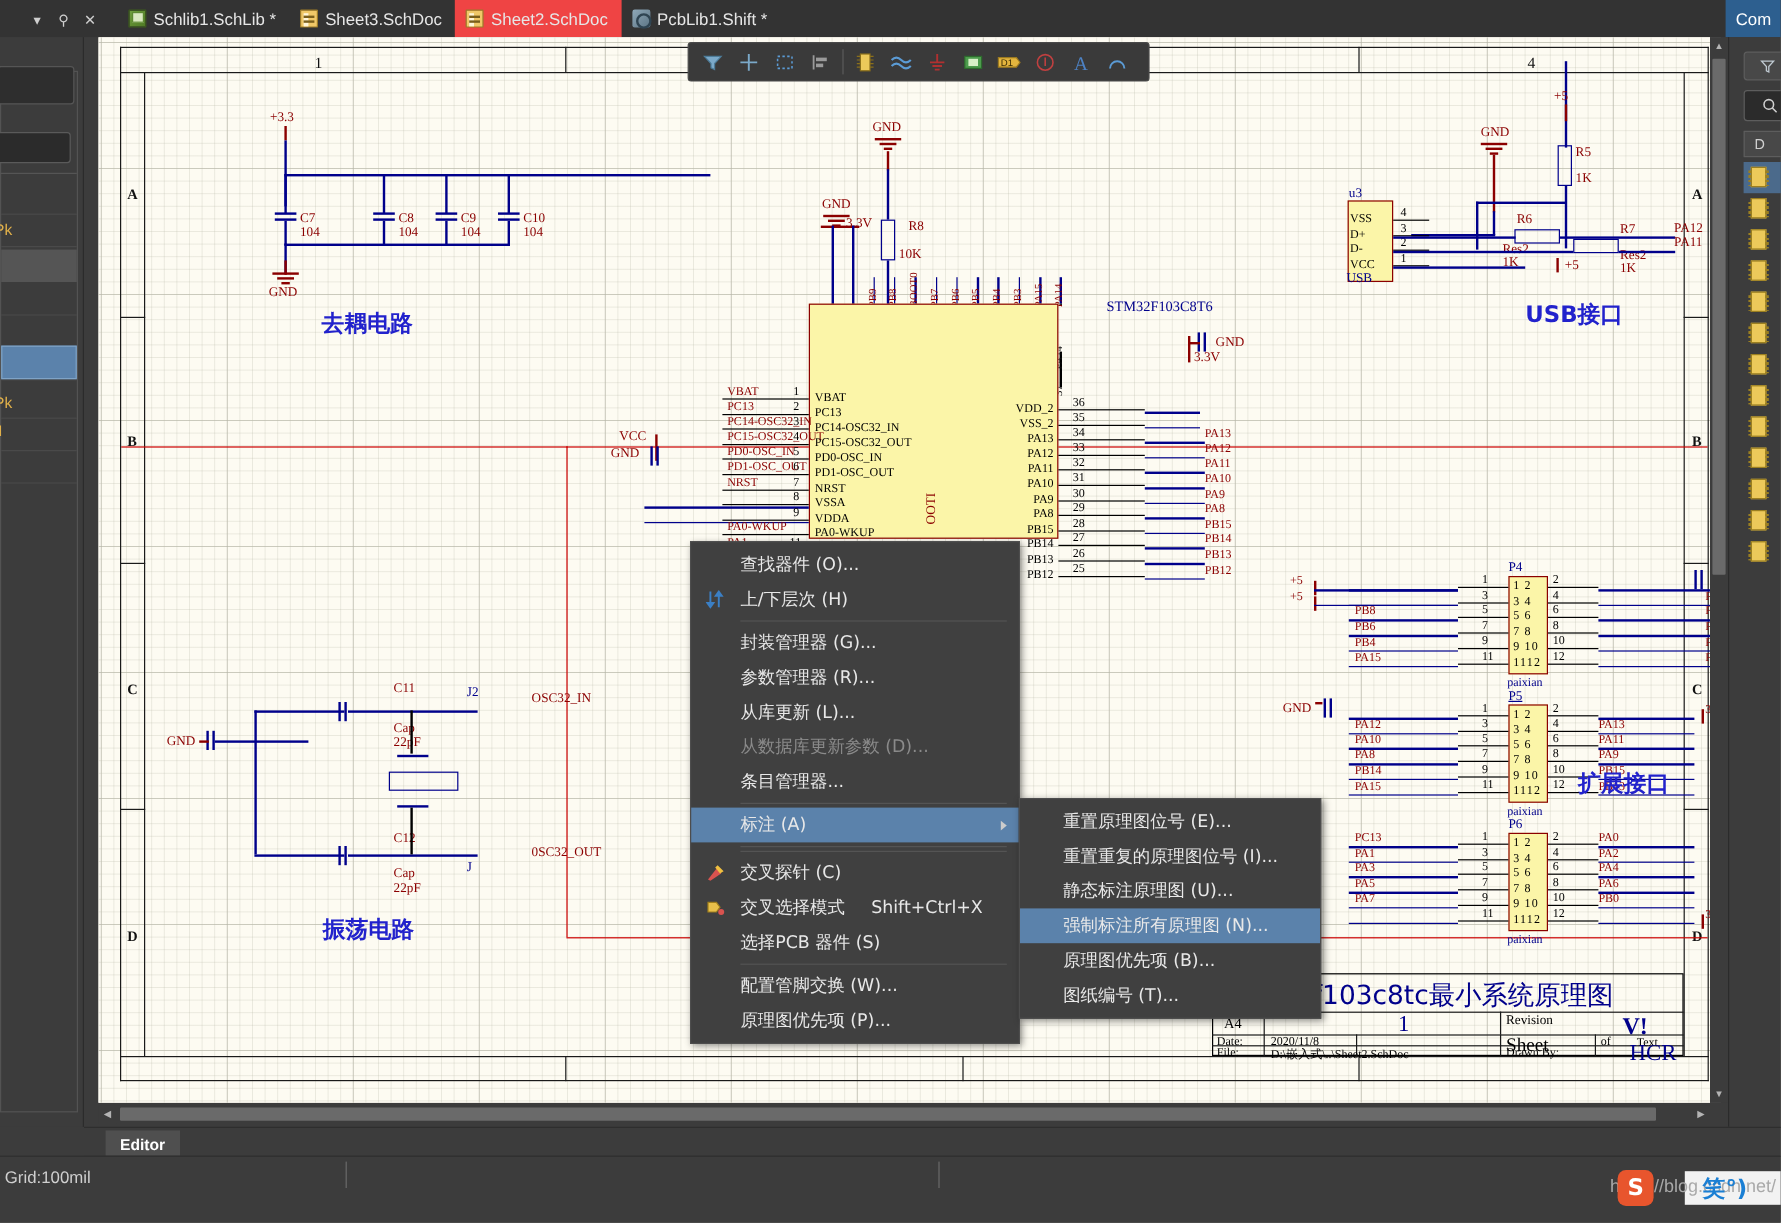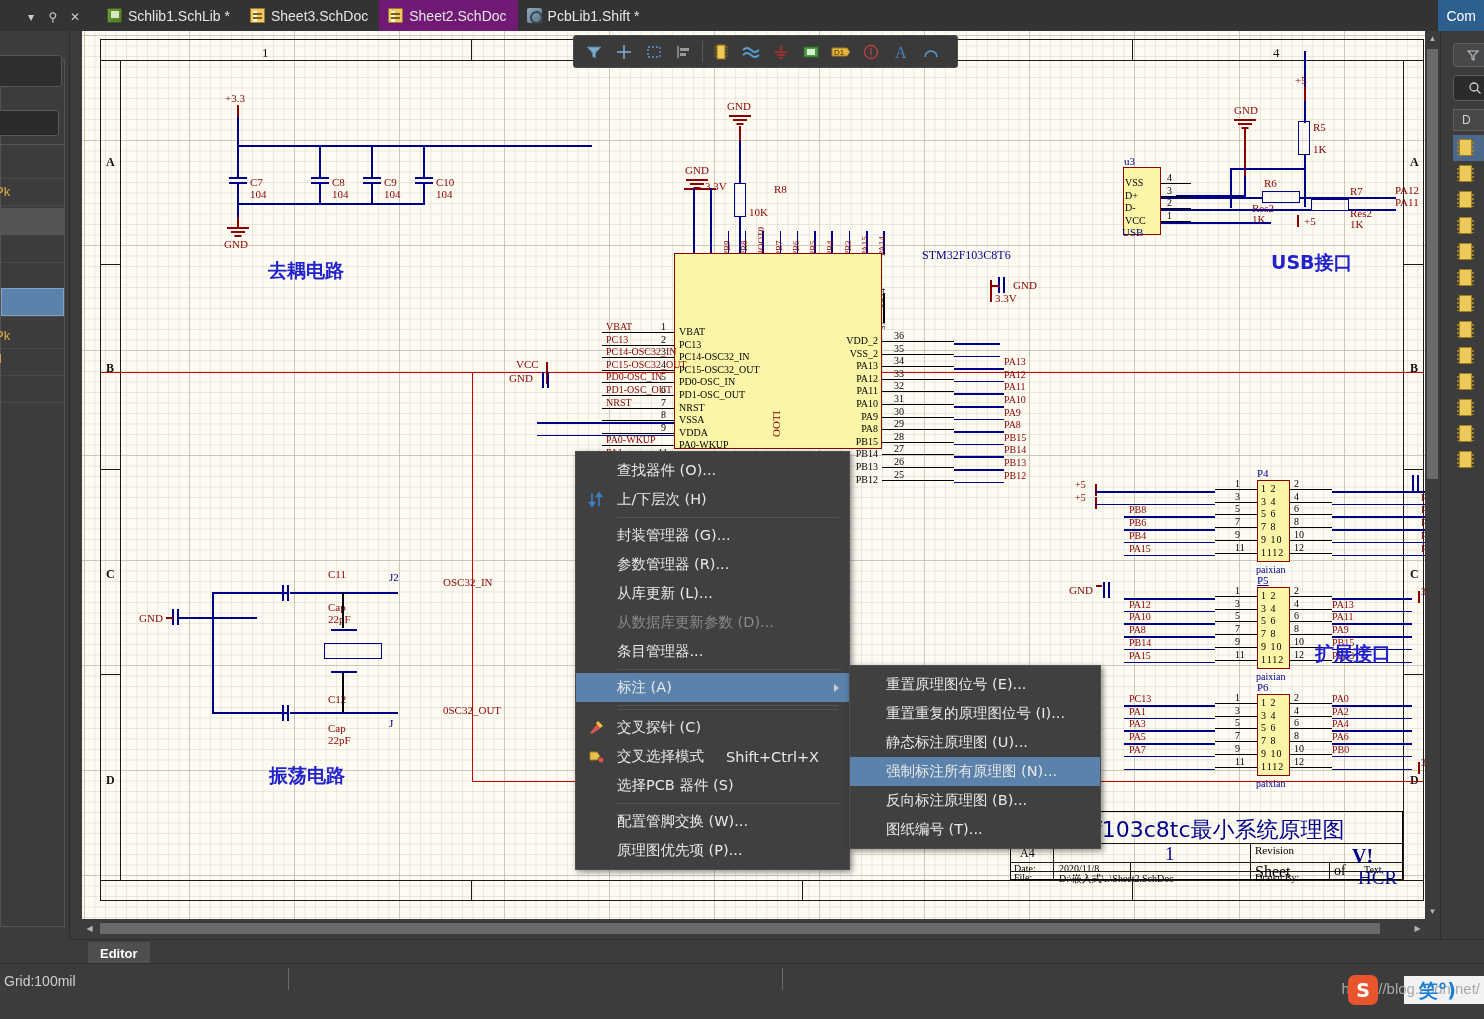--- a/index.html
+++ b/index.html
@@ -20,21 +20,21 @@
   }
   .winbtn {
     width: 22px; height: 22px; display: flex; align-items: center; justify-content: center;
     color: #cfcfcf; font-size: 12px; margin-top: 2px;
   }
   .winbtn.first { margin-left: 20px; }
   .doctab {
     height: 31px; display: flex; align-items: center; gap: 6px;
     padding: 0 11px 0 9px; color: #e6e6e6; font-size: 14px; white-space: nowrap;
   }
-  .doctab.active { background: #701a75; justify-content: space-between; }
+  .doctab.active { background: #ef4444; justify-content: space-between; }
   .tabicon { width: 15px; height: 15px; position: relative; flex: none; }
   .ico-schlib {
     background: linear-gradient(135deg,#6f9f3d 0%,#4f7a26 100%);
     border: 1px solid #3d5c1c; border-radius: 1px;
   }
   .ico-schlib:after {
     content:""; position:absolute; left:2px; top:1px; width:8px; height:7px;
     background:#d9e8c0; border:1px solid #5d8a32;
   }
   .ico-schdoc {
@@ -511,21 +511,21 @@
 
       <div class="gnd-sym" style="left:647px;top:84px;width:22px;height:12px;">
           <i></i>
           <i></i>
           <i></i>
         </div>
       <div class="lbl lbl-red" style="left:645px;top:70px;">GND</div>
       <div class="wireR" style="left:657px;top:95px;width:1.5px;height:16px;"></div>
       <div class="wireB" style="left:657px;top:110px;width:1.5px;height:42px;"></div>
       <div class="res-v" style="left:652px;top:152px;"></div>
-      <div class="lbl lbl-red" style="left:692px;top:153px;text-align:right;">R8</div>
+      <div class="lbl lbl-red" style="left:675px;top:153px;text-align:right;">R8</div>
       <div class="lbl lbl-red" style="left:667px;top:176px;">10K</div>
       <div class="wireB" style="left:657px;top:186px;width:1.5px;height:89px;"></div>
 
       <div class="gnd-sym" style="left:604px;top:148px;width:22px;height:12px;">
           <i></i>
           <i></i>
           <i></i>
         </div>
       <div class="lbl lbl-red" style="left:603px;top:134px;">GND</div>
       <div class="lbl lbl-red" style="left:623px;top:150px;">3.3V</div>
@@ -994,21 +994,21 @@
       <div class="tb-txt tb-big" style="left:1012px;top:784px;">f103c8tc最小系统原理图</div>
       <div class="tb-txt tb-blue" style="left:1083px;top:812px;font-size:19px;">1</div>
       <div class="tb-txt" style="left:938px;top:815px;font-size:12px;">A4</div>
       <div class="tb-txt" style="left:1173px;top:813px;font-size:11px;">Revision</div>
       <div class="tb-txt tb-blue" style="left:1270px;top:814px;font-size:20px;font-weight:bold;">V!</div>
       <div class="tb-txt" style="left:932px;top:832px;font-size:10px;">Date:</div>
       <div class="tb-txt" style="left:977px;top:832px;font-size:10px;">2020/11/8</div>
       <div class="tb-txt" style="left:932px;top:841px;font-size:10px;">File:</div>
       <div class="tb-txt" style="left:977px;top:841px;font-size:10px;">D:\嵌入式\..\Sheet2.SchDoc</div>
       <div class="tb-txt" style="left:1173px;top:832px;font-size:16px;">Sheet</div>
-      <div class="tb-txt" style="left:1252px;top:832px;font-size:14px;">of</div>
+      <div class="tb-txt" style="left:1252px;top:832px;font-size:10px;">of</div>
       <div class="tb-txt" style="left:1282px;top:833px;font-size:10px;">Text</div>
       <div class="tb-txt" style="left:1173px;top:841px;font-size:10px;">Drawn By:</div>
       <div class="tb-txt tb-blue" style="left:1276px;top:836px;font-size:19px;">HCR</div>
     </div>
   </div>
 
   <div class="scroll-v" style="left:1355px;top:0;height:888px;">
     <div class="sb-arrow" style="top:0;">▲</div>
     <div class="sb-thumb" style="left:2px;top:18px;width:11px;height:430px;"></div>
     <div class="sb-arrow" style="top:873px;">▼</div>
@@ -1171,21 +1171,21 @@
     <div class="mi">
       <span>重置重复的原理图位号 (I)...</span>
     </div>
     <div class="mi">
       <span>静态标注原理图 (U)...</span>
     </div>
     <div class="mi hl">
       <span>强制标注所有原理图 (N)...</span>
     </div>
     <div class="mi">
-      <span>反向标注原理图 (B)...</span>
+      <span>原理图优先项 (B)...</span>
     </div>
     <div class="mi">
       <span>图纸编号 (T)...</span>
     </div>
   </div>
 
 <div id="editorbar">
   <div id="editor-tab">Editor</div>
 </div>
 <div id="statusbar">

